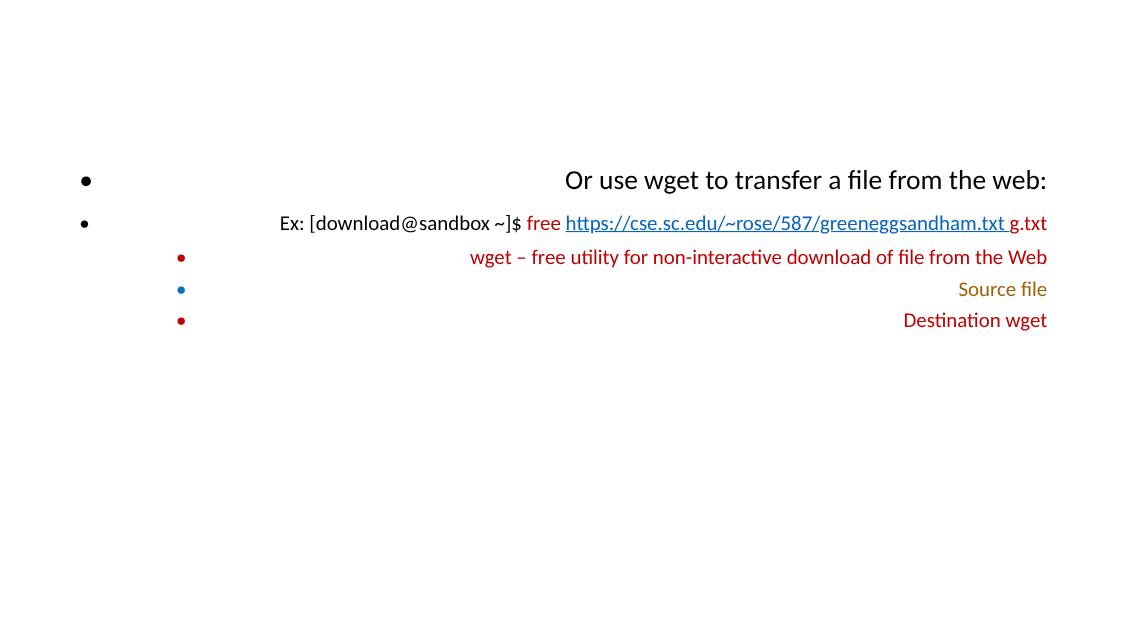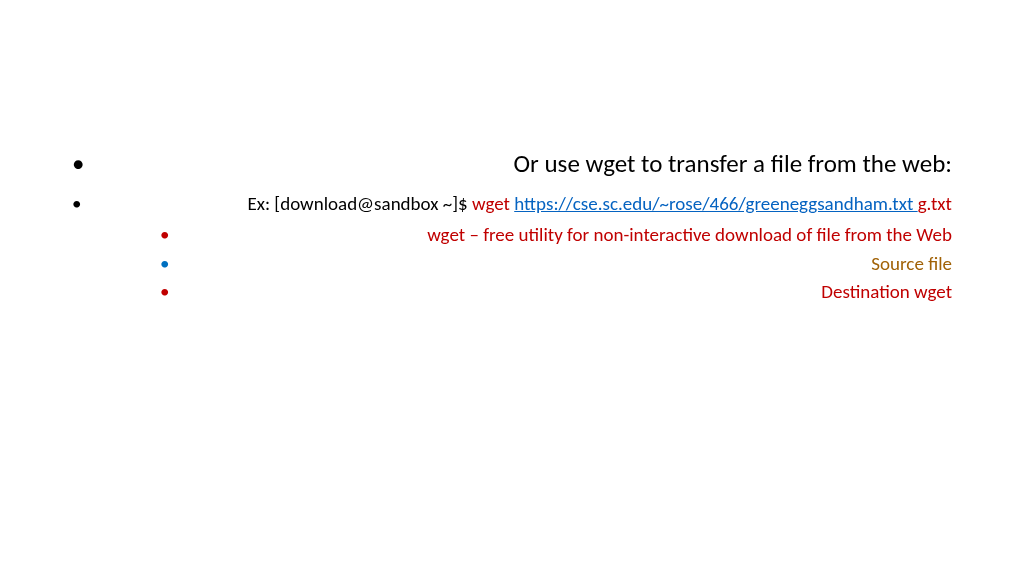--- a/index.html
+++ b/index.html
@@ -58,21 +58,21 @@
     .text-link { color: #0563c1; text-decoration: underline; }
   </style>
 </head>
 <body>
 
 <div class="bullet-level-1">
   <span>Or use wget to transfer a file from the web:</span>
 </div>
 
 <div class="bullet-level-2">
-  <span>Ex: [download@sandbox ~]$ </span><span class="text-red">wget</span><span> </span><span class="text-link">https://cse.sc.edu/~rose/466/greeneggsandham.txt </span><span class="text-red"> g.txt</span>
+  <span>Ex: [download@sandbox ~]$ </span><span class="text-red">free</span><span> </span><span class="text-link">https://cse.sc.edu/~rose/587/greeneggsandham.txt </span><span class="text-red"> g.txt</span>
 </div>
 
 <div class="bullet-level-3 bullet-red">
   <span class="text-red">wget – free utility for non-interactive download of file from the Web</span>
 </div>
 
 <div class="bullet-level-3 bullet-blue">
   <span class="text-blue">Source file</span>
 </div>
 

